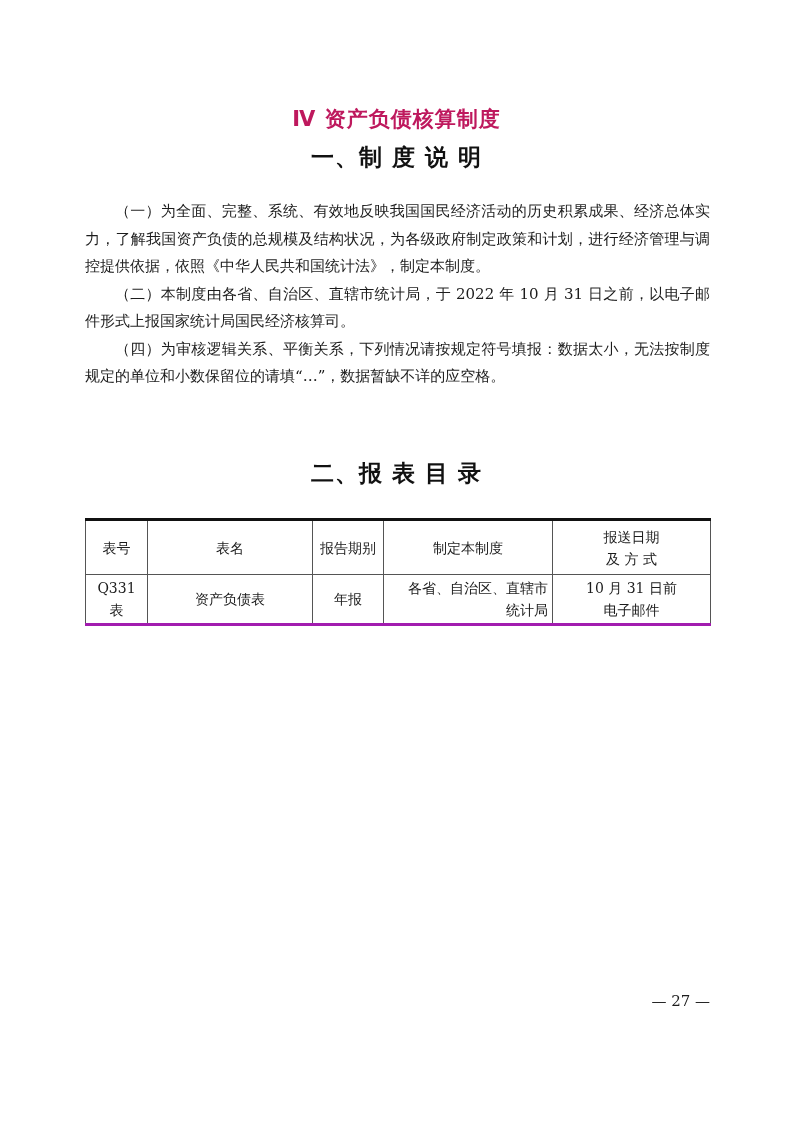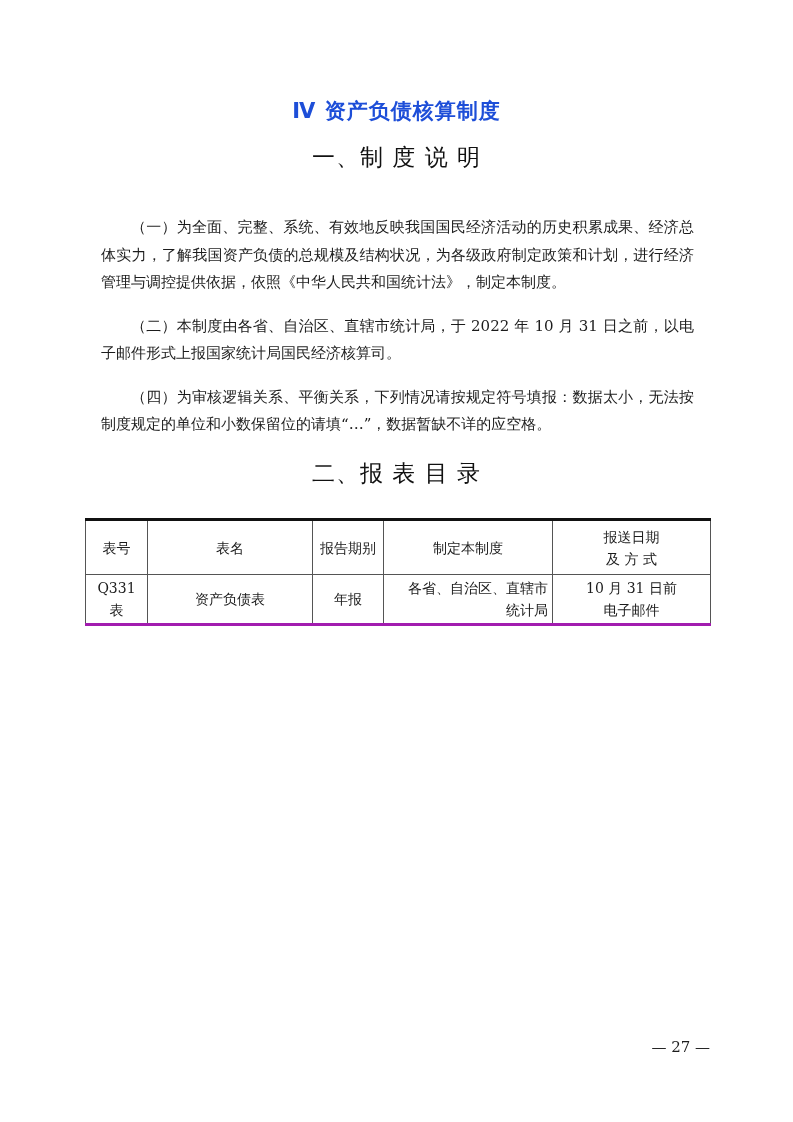--- a/index.html
+++ b/index.html
@@ -11,57 +11,57 @@
     position: relative;
     width: 793px;
     height: 1122px;
     background: #ffffff;
     color: #1c1c1c;
     font-family: "DejaVu Serif", serif;
     overflow: hidden;
   }
   .doc-title {
     position: absolute;
-    top: 97px;
+    top: 105px;
     left: 0;
     width: 100%;
     margin: 0;
     text-align: center;
     font-family: "DejaVu Sans", sans-serif;
     font-weight: bold;
     font-size: 21px;
     letter-spacing: 1px;
-    color: #1d4ed8;
+    color: #be185d;
   }
   .section-heading {
     position: absolute;
     left: 0;
     width: 100%;
     margin: 0;
     text-align: center;
     font-family: "DejaVu Sans", sans-serif;
-    font-weight: normal;
+    font-weight: bold;
     font-size: 23px;
     letter-spacing: 1px;
     color: #111;
   }
   .heading-1 { top: 142px; }
   .heading-2 { top: 458px; }
   .body-text {
     position: absolute;
     top: 198px;
     left: 85px;
     width: 625px;
     font-size: 15px;
     line-height: 27.5px;
     text-align: justify;
     color: #1c1c1c;
   }
   .body-text p {
-    margin: 16px;
+    margin: 0;
     text-indent: 2em;
   }
   .report-table {
     position: absolute;
     top: 518px;
     left: 85px;
     width: 625px;
     border-collapse: collapse;
     table-layout: fixed;
     font-size: 14px;
@@ -81,21 +81,21 @@
     white-space: pre-line;
   }
   .report-table thead tr { height: 55px; }
   .report-table tbody tr { height: 42px; }
   .report-table .cell-left {
     text-align: right;
     padding-left: 9px;
   }
   .page-footer {
     position: absolute;
-    top: 1038px;
+    top: 992px;
     left: 85px;
     width: 625px;
     text-align: right;
     font-size: 15px;
     color: #1c1c1c;
   }
 </style>
 </head>
 <body>
 

